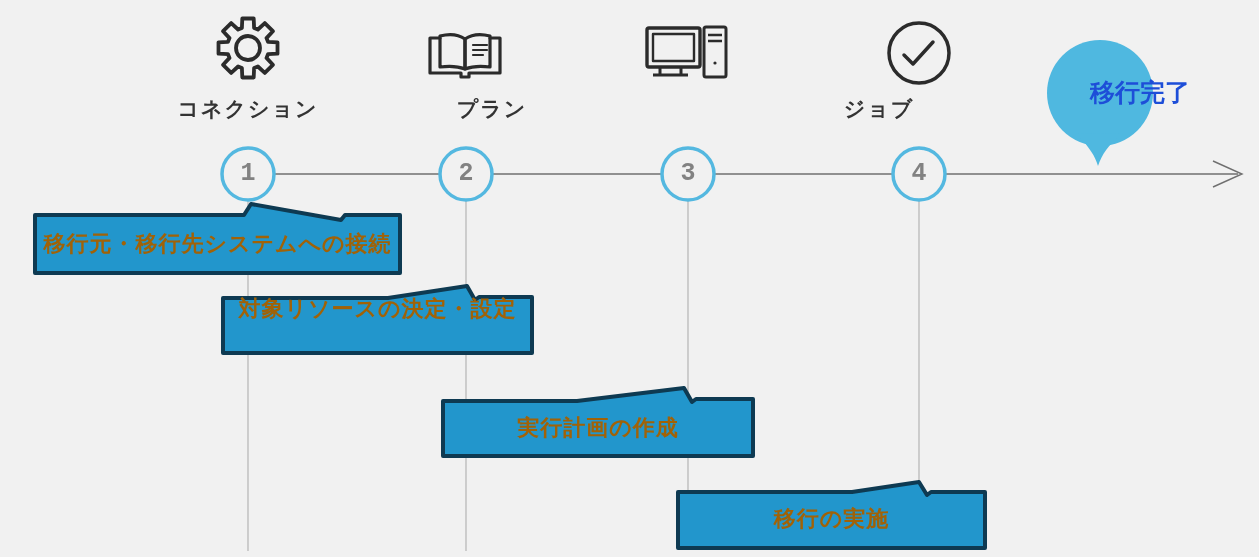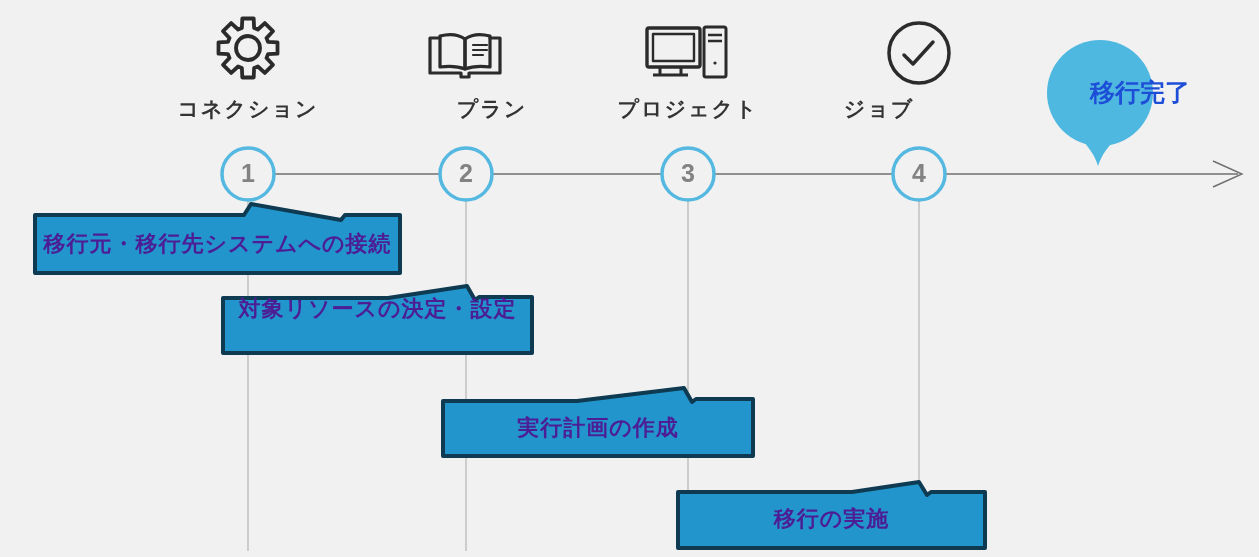--- a/index.html
+++ b/index.html
@@ -1,32 +1,32 @@
 <!DOCTYPE html>
 <html><head>
 <meta charset="utf-8">
 <style>
   html,body{margin:0;padding:0;background:#f1f1f1;}
   .canvas{
     position:relative;width:1259px;height:557px;background:#f1f1f1;
-    overflow:hidden;font-family:Liberation Sans, sans-serif;
+    overflow:hidden;font-family:Liberation Mono, monospace;
   }
   .layer{position:absolute;left:0;top:0;}
   .stage-label{
     position:absolute;top:95px;transform:translateX(-50%);
     font-size:21px;font-weight:600;letter-spacing:2px;color:#333333;
     white-space:nowrap;
   }
   .step-num{
     position:absolute;transform:translate(-50%,-52%);
     font-size:25px;font-weight:600;color:#828282;
   }
   .banner-text{
     position:absolute;display:flex;align-items:center;justify-content:center;
-    color:#4c1d95;font-weight:bold;font-size:22px;letter-spacing:1px;
+    color:#a16207;font-weight:bold;font-size:22px;letter-spacing:1px;
     white-space:nowrap;
   }
   .bubble-text{
     position:absolute;left:1140px;top:92px;transform:translate(-50%,-50%);
     font-size:25px;font-weight:bold;color:#1d4ed8;white-space:nowrap;
   }
 </style>
 </head>
 <body>
 
@@ -90,21 +90,20 @@
     </g>
 
     <g fill="#4fb8e0">
       <circle cx="1100" cy="93" r="53"></circle>
       <path d="M1076,133 C1090,148 1095,156 1098,166 C1102,154 1108,146 1121,134 Z"></path>
     </g>
   </svg>
 
   <div class="stage-label" style="left:248px">コネクション</div>
   <div class="stage-label" style="left:492px">プラン</div>
-  <div class="stage-label" style="left:688px">プロジェクト</div>
   <div class="stage-label" style="left:879px">ジョブ</div>
 
   <div class="step-num" style="left:248px;top:174px">1</div>
   <div class="step-num" style="left:466px;top:174px">2</div>
   <div class="step-num" style="left:688px;top:174px">3</div>
   <div class="step-num" style="left:919px;top:174px">4</div>
 
   <div class="banner-text" style="left:35px;top:215px;width:365px;height:58px">移行元・移行先システムへの接続</div>
   <div class="banner-text" style="left:223px;top:281px;width:309px;height:56px">対象リソースの決定・設定</div>
   <div class="banner-text" style="left:678px;top:490px;width:307px;height:58px">移行の実施</div>

